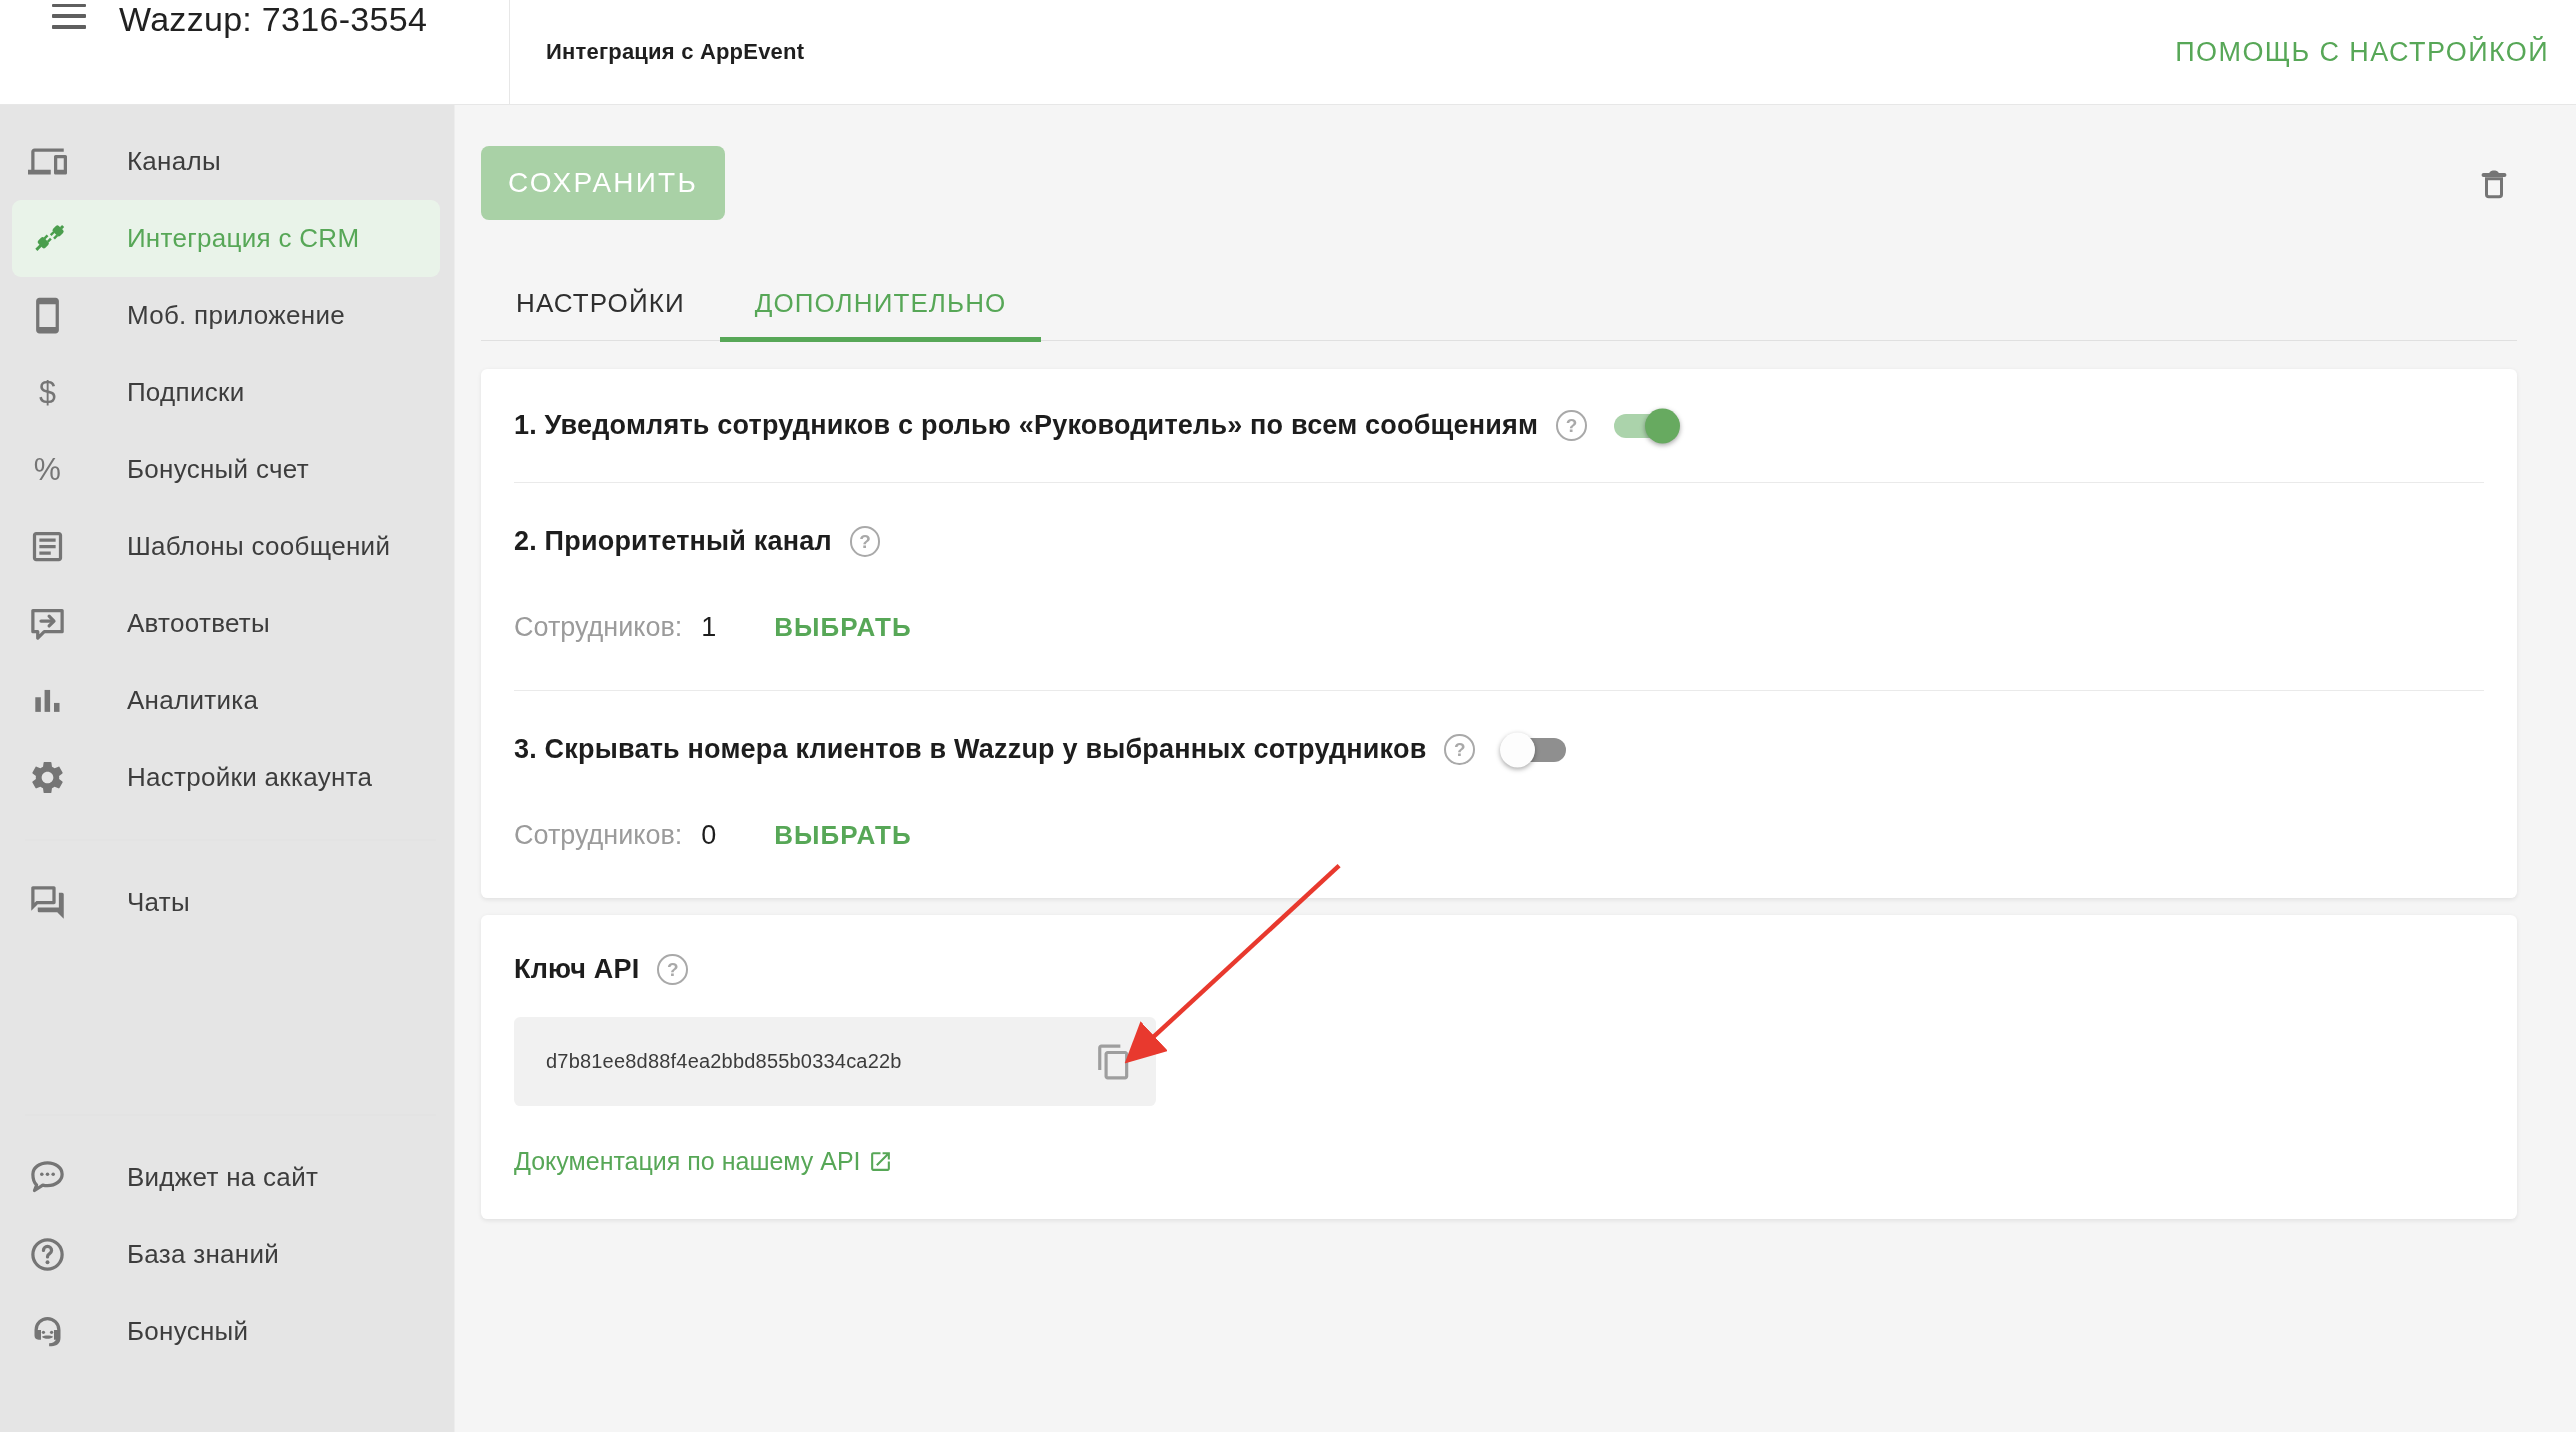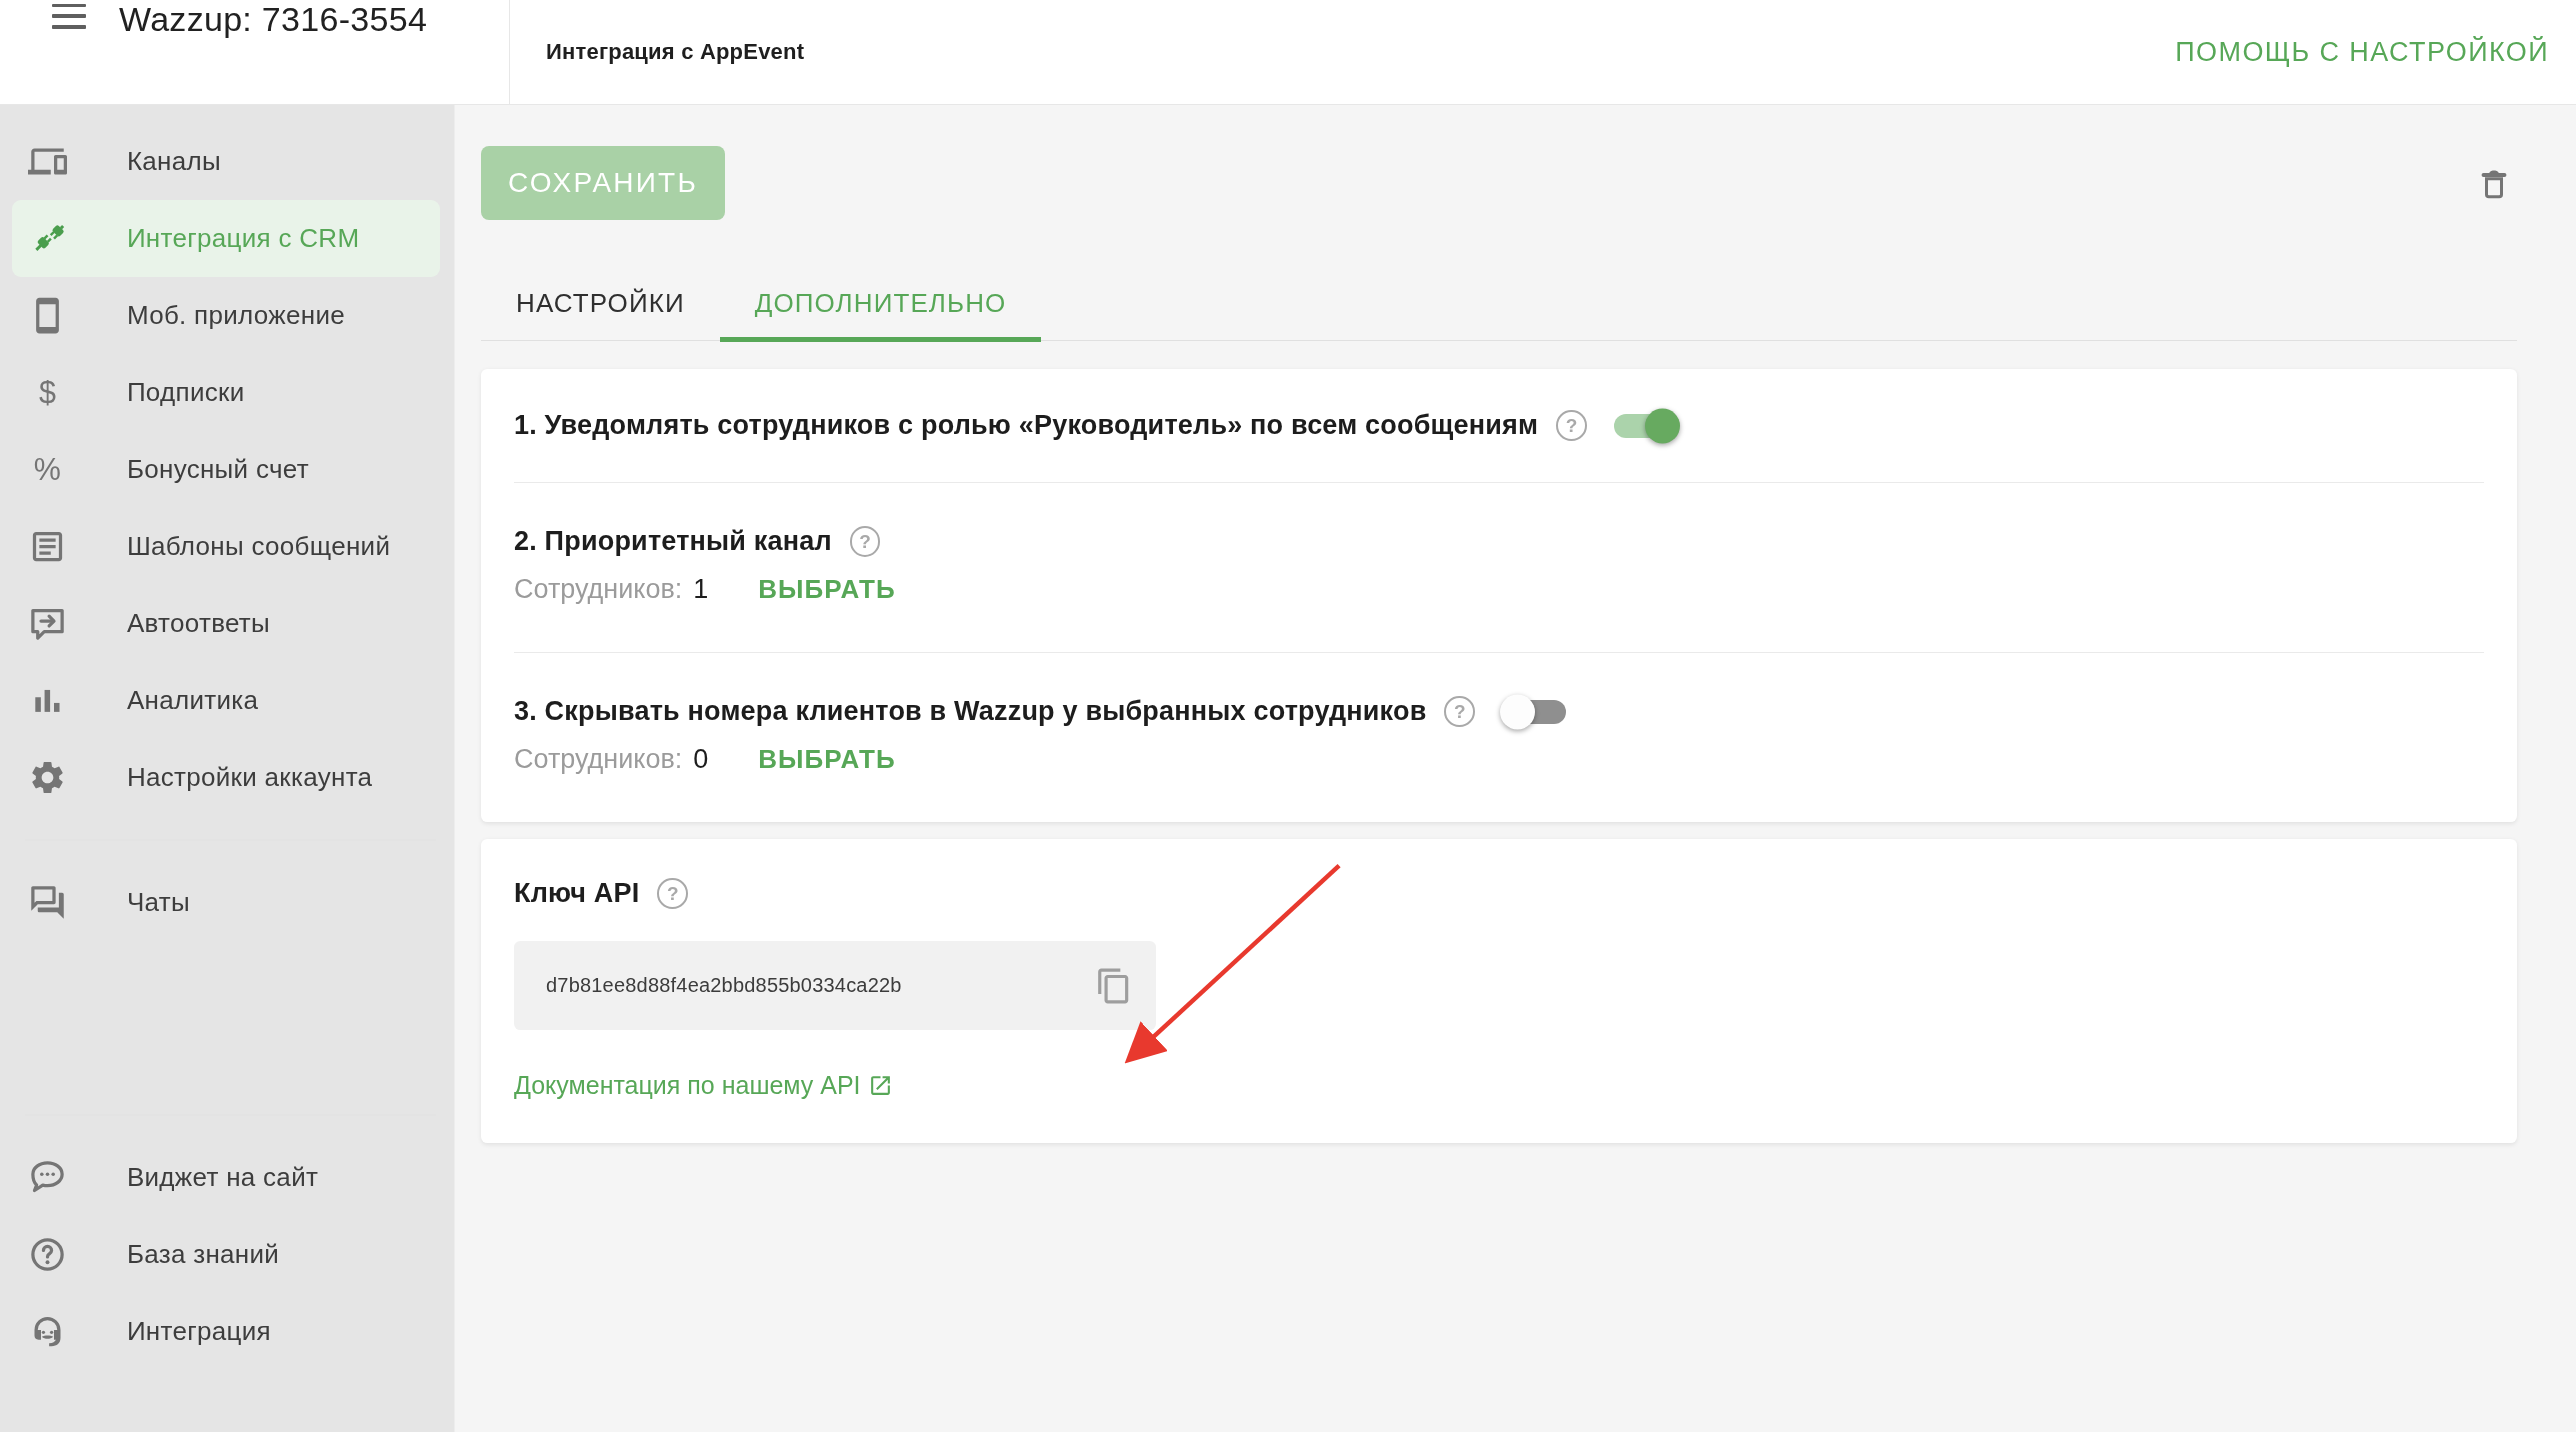--- a/index.html
+++ b/index.html
@@ -67,21 +67,21 @@
   .switch .track { position:absolute; inset:0; border-radius:12.5px; background:#abd3ab; }
   .switch .knob { position:absolute; top:50%; transform:translateY(-50%); width:35px; height:35px;
     border-radius:50%; background:#67aa60; box-shadow:0 1.8px 5.4px rgba(0,0,0,.35); }
   .switch.on .knob { right:-1.8px; }
   .switch.off .track { background:#8f8f8f; }
   .switch.off .knob { left:-1.8px; background:#fdfdfd; }
 
   .setting-block { padding:43px 0 47px; border-bottom:1.8px solid #eaeaea; }
   .setting-block.last { border-bottom:none; }
   .block-title-row { display:flex; align-items:center; }
-  .sub-row { margin-top:17px; display:flex; align-items:center; }
+  .sub-row { margin-top:55px; display:flex; align-items:center;gap:8px; }
   .emp-label { font-size:27px; color:#9b9b9b; }
   .emp-count { font-size:27px; color:#1d1d1d; font-weight:500; margin-left:10.8px; }
   .choose-link { background:none; border:none; font-family:inherit; margin-left:50px;
     color:#57a757; font-size:26px; font-weight:600; letter-spacing:1.1px; cursor:pointer; }
 
   .api-title-row { display:flex; align-items:center; }
   .api-key-box { margin-top:32px; width:642px; height:89px; background:#f1f1f1; border-radius:6.3px;
     display:flex; align-items:center; justify-content:space-between; padding:0 23px 0 32px; }
   .api-key { font-size:20px; color:#3c3c3c; letter-spacing:0.2px; }
   .copy-btn { background:none; border:none; cursor:pointer; padding:0; display:flex; }
@@ -225,21 +225,21 @@
   </div>
   <div class="nav-item">
     <span class="nav-icon">
       <svg width="39" height="39" viewBox="0 0 24 24" fill="#757575">
           <path d="M12 3a8 8 0 0 0-8 8v3.5A2.5 2.5 0 0 0 6.5 17H8v-6H6a6 6 0 1 1 12 0h-2v6h1.2c-.6 1.2-1.9 2-4.2 2.3V21h1.5c3.3 0 5.5-1.8 5.5-5v-5a8 8 0 0 0-8-8z"></path>
           <circle cx="9.5" cy="12.5" r="1"></circle>
           <circle cx="14.5" cy="12.5" r="1"></circle>
           <path d="M8.5 15.2c.9.8 2.1 1.3 3.5 1.3s2.6-.5 3.5-1.3c-.9-.4-2.1-.7-3.5-.7s-2.6.3-3.5.7z"></path>
         </svg>
     </span>
-    <span class="nav-label">Интеграция</span>
+    <span class="nav-label">Бонусный</span>
   </div>
 </nav>
 
 <main class="content">
 
   <div class="toolbar-row">
     <button class="save-btn">СОХРАНИТЬ</button>
     <button class="trash-btn" aria-label="delete">
       <span style="display:flex;">
         <svg width="36" height="36" viewBox="0 0 24 24" fill="none" stroke="#757575" stroke-width="2">

